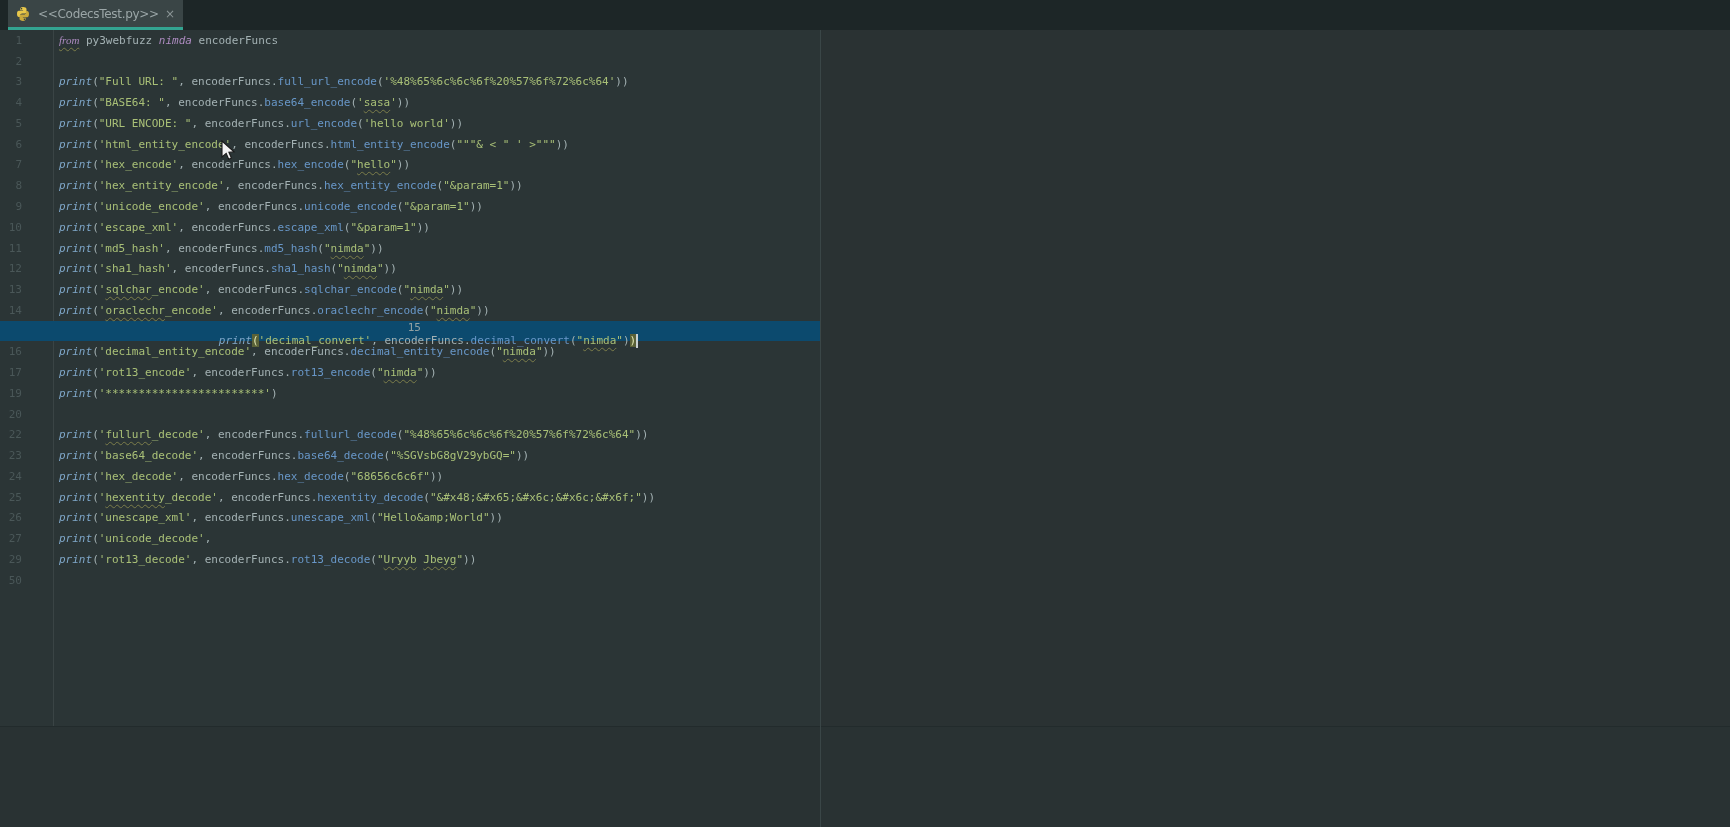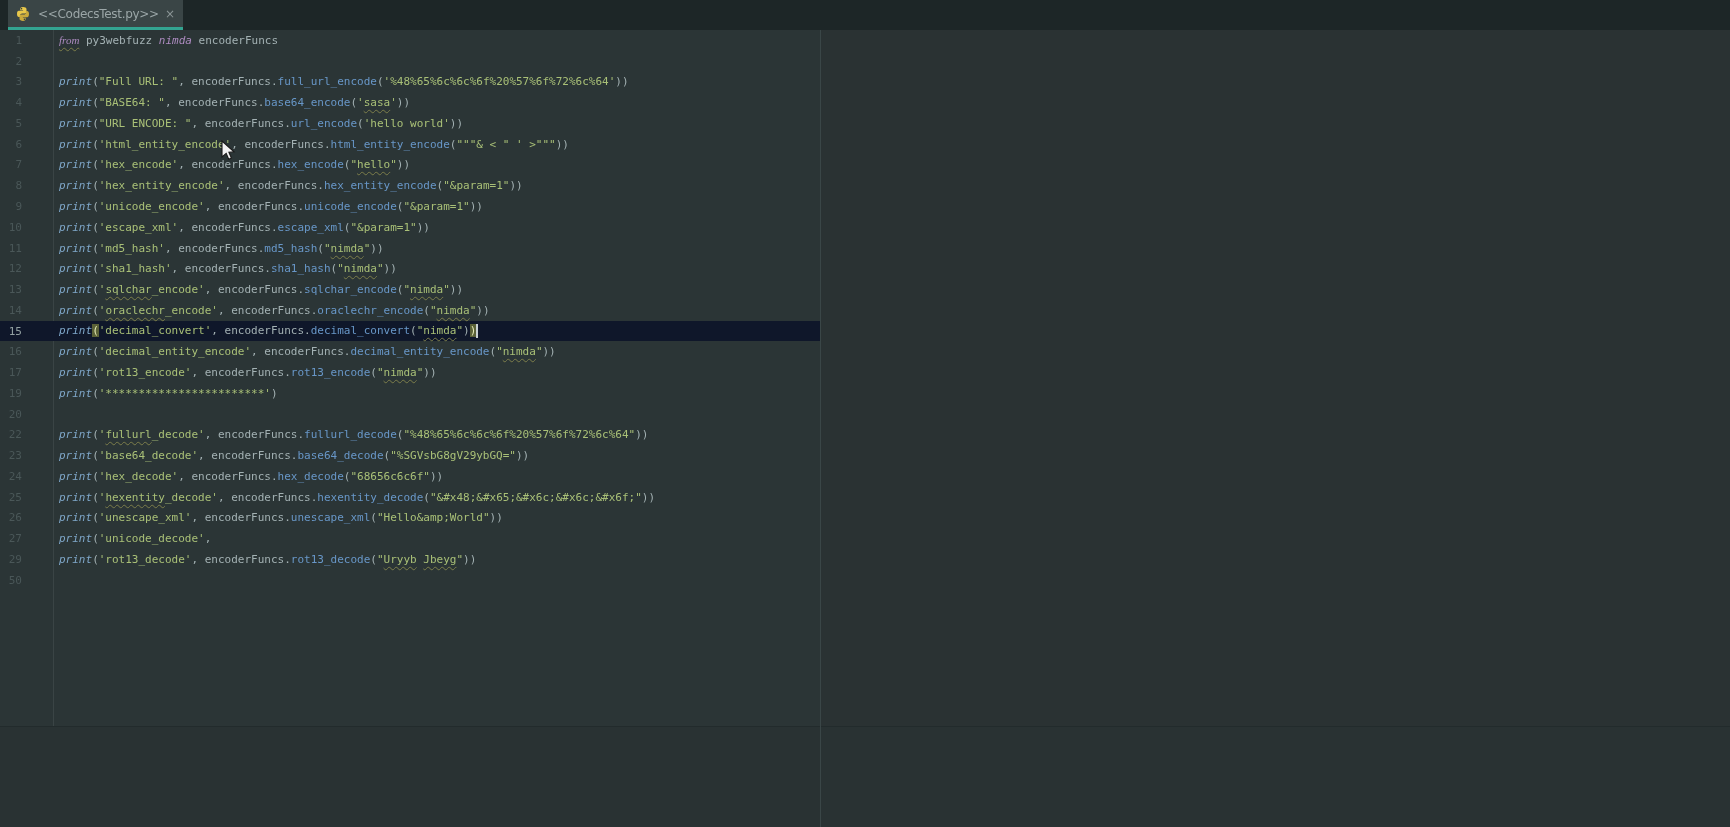--- a/index.html
+++ b/index.html
@@ -19,21 +19,21 @@
                overflow:hidden; }
   .tab-close { color:#8b9596; font-size:12px; margin-left:6px; cursor:pointer;
                font-family:"DejaVu Sans", sans-serif; }
 
   
   .editor { position:absolute; left:0; top:30px; width:1730px; height:696px;
             background:#2b3536; }
   .lines { position:absolute; left:0; top:0; width:820px; }
   .code-line { display:flex; height:20.77px; align-items:center; white-space:pre;
                font-size:11px; }
-  .code-line.active { background:#0f172a; }
+  .code-line.active { background:#0c4a6e;flex-direction:column; }
   .ln { width:22px; flex:none; text-align:right; color:#4a5758; font-size:11px; }
   .code-line.active .ln { color:#93a1a2; }
   .code { margin-left:37px; }
 
   .tk-k  { color:#ad8bc0; font-style:italic; }                 
   .tk-ku { color:#ad8bc0; font-style:italic;
            text-decoration:underline wavy #7c7d4a 1px; text-underline-offset:3px;font-family:Liberation Serif, serif; }
   .tk-p  { color:#7fa7c9; font-style:italic; }                 
   .tk-f  { color:#6897c8; }                                    
   .tk-s  { color:#a9c077; }                                    

